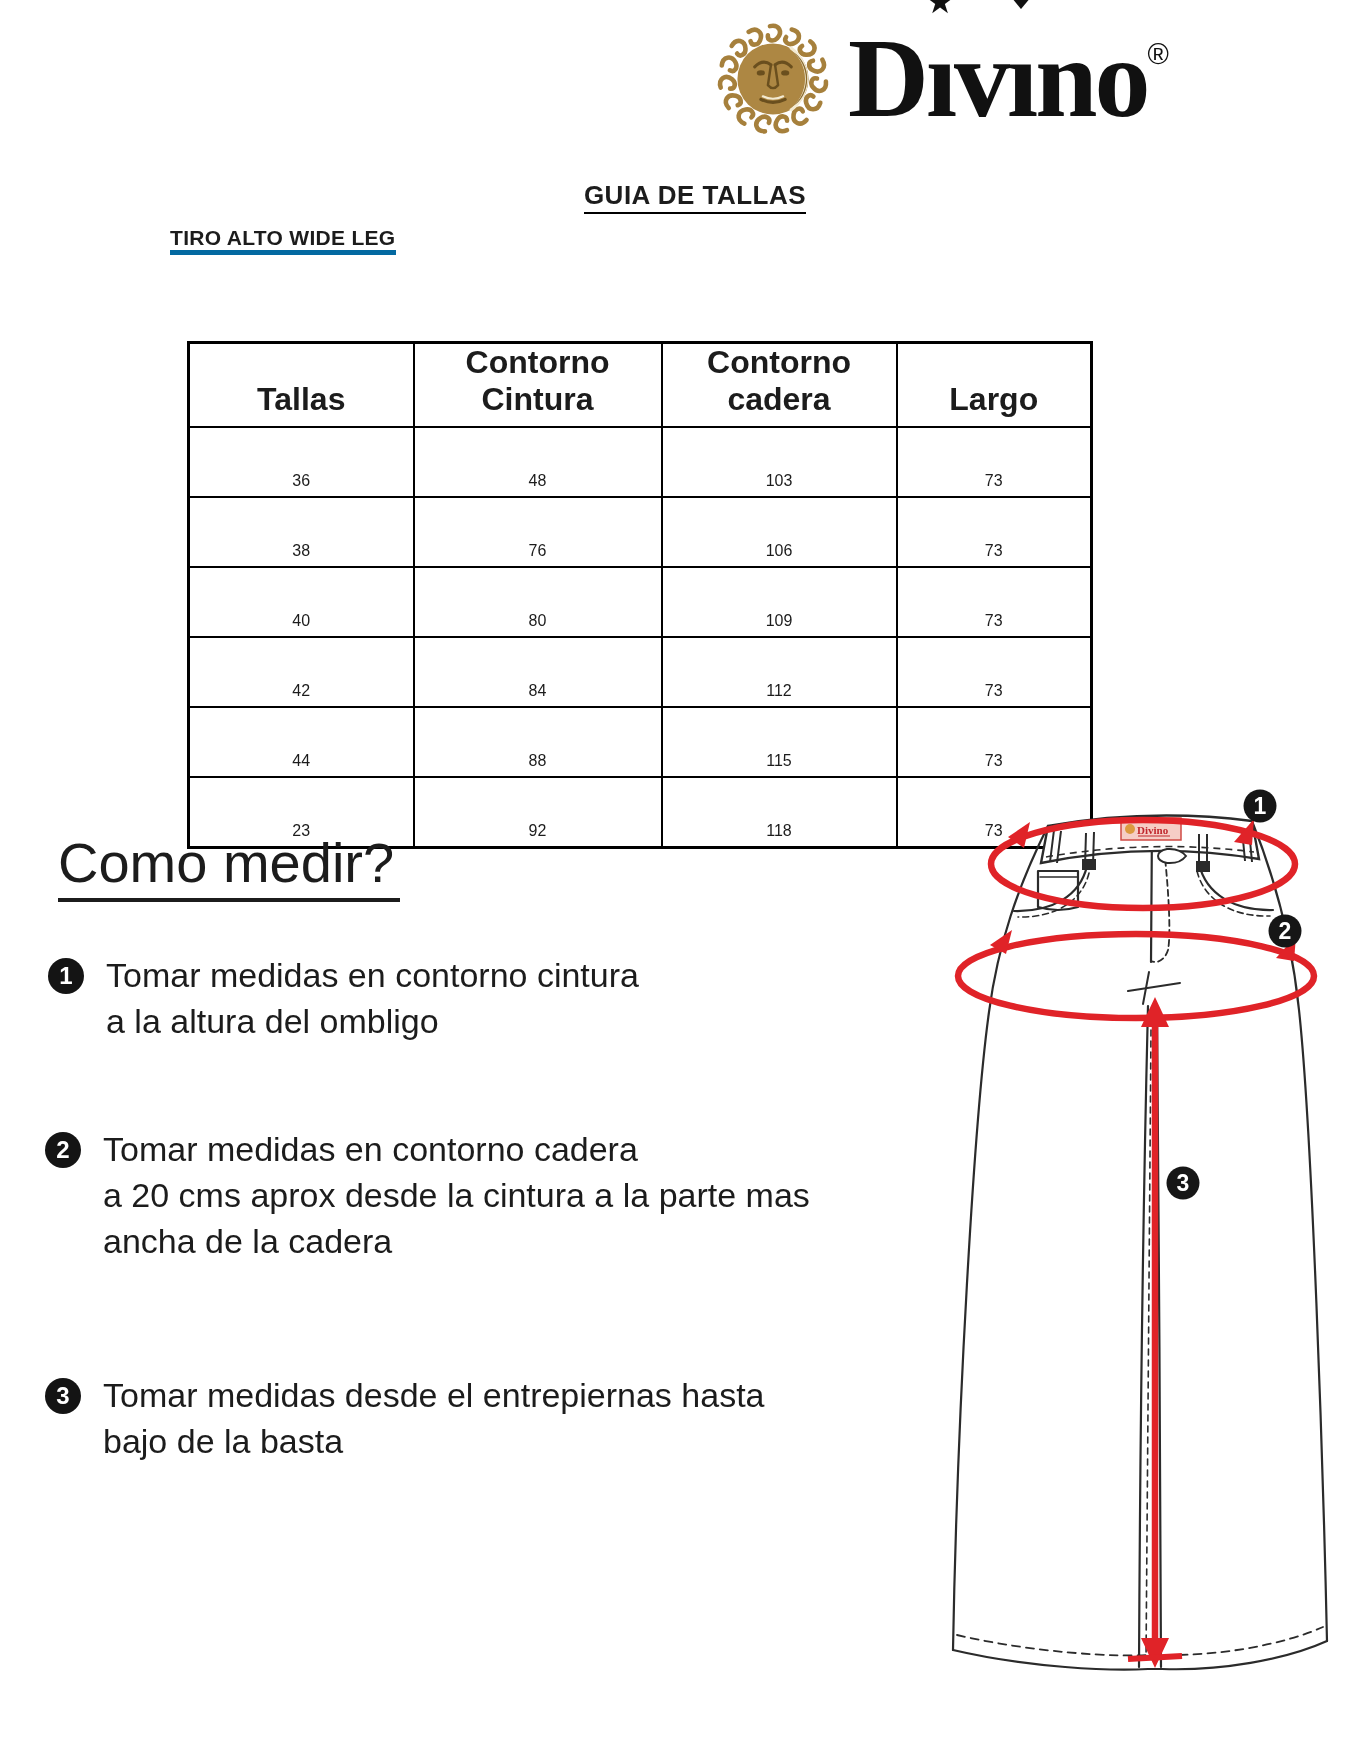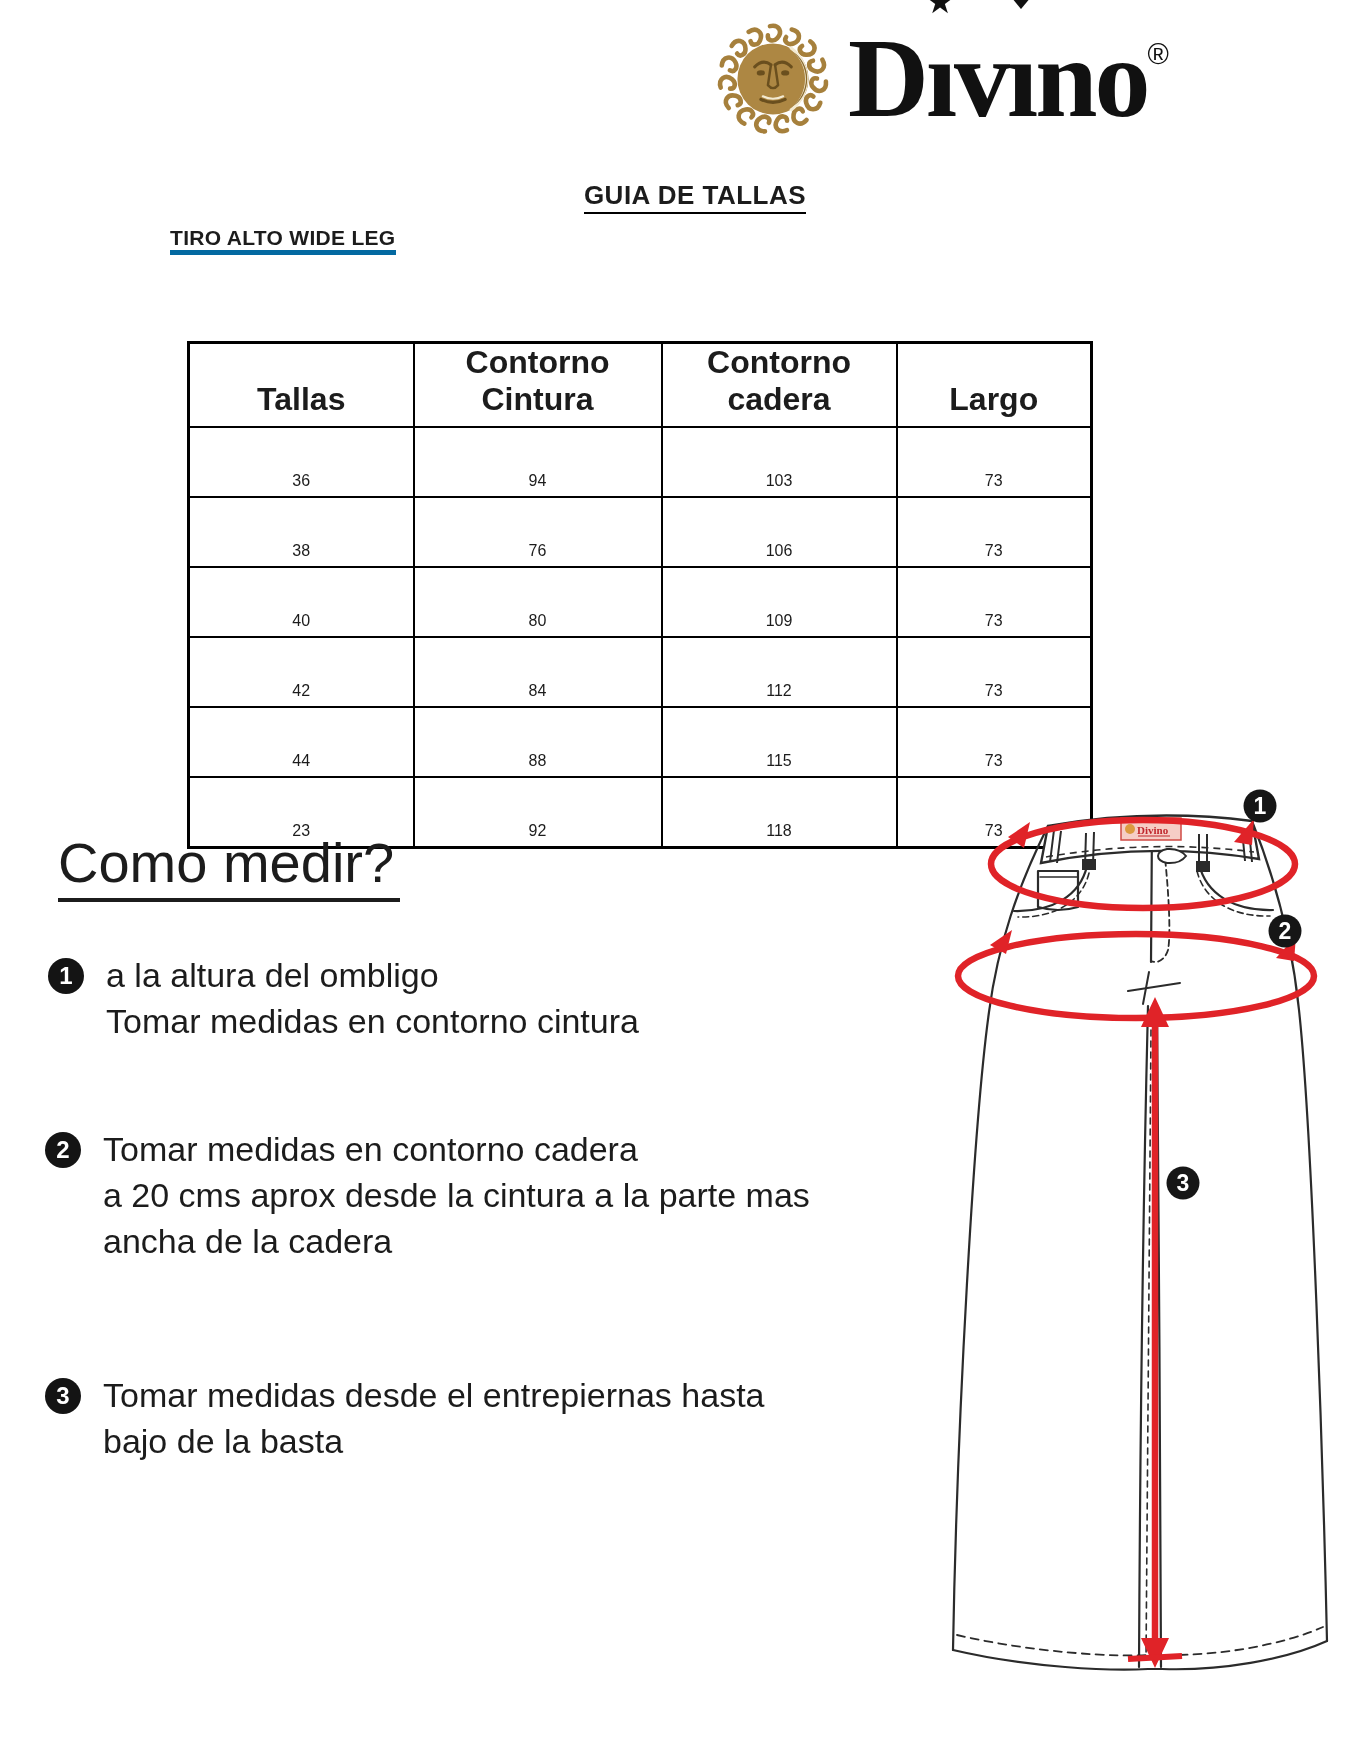--- a/index.html
+++ b/index.html
@@ -105,21 +105,21 @@
       </colgroup>
     <tbody>
         <tr class="head">
       <td>Tallas</td>
       <td>Contorno Cintura</td>
       <td>Contorno cadera</td>
       <td>Largo</td>
     </tr>
     <tr>
       <td>36</td>
-      <td>94</td>
+      <td>48</td>
       <td>103</td>
       <td>73</td>
     </tr>
     <tr>
       <td>38</td>
       <td>76</td>
       <td>106</td>
       <td>73</td>
     </tr>
     <tr>
@@ -149,22 +149,22 @@
   </tbody>
     </table>
 
   <div class="measure-heading">
     <span>Como medir?</span>
   </div>
 
   <div class="step step1">
     <div class="step-badge">1</div>
     <div class="step-text">
+      <div>Tomar medidas en contorno cintura</div>
       <div>a la altura del ombligo</div>
-      <div>Tomar medidas en contorno cintura</div>
     </div>
   </div>
 
   <div class="step step2">
     <div class="step-badge">2</div>
     <div class="step-text">
       <div>Tomar medidas en contorno cadera</div>
       <div>a 20 cms aprox desde la cintura a la parte mas</div>
       <div>ancha de la cadera</div>
     </div>

